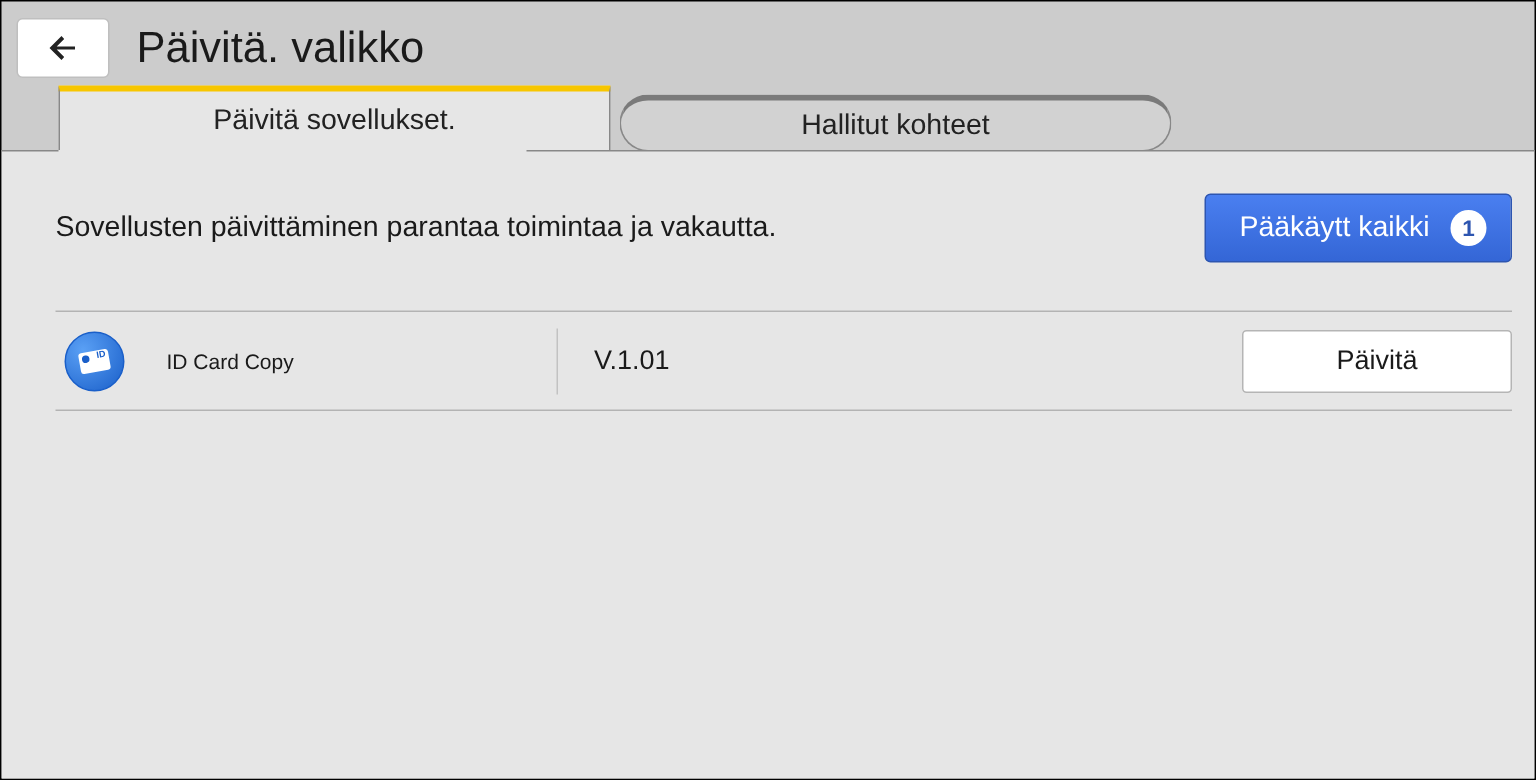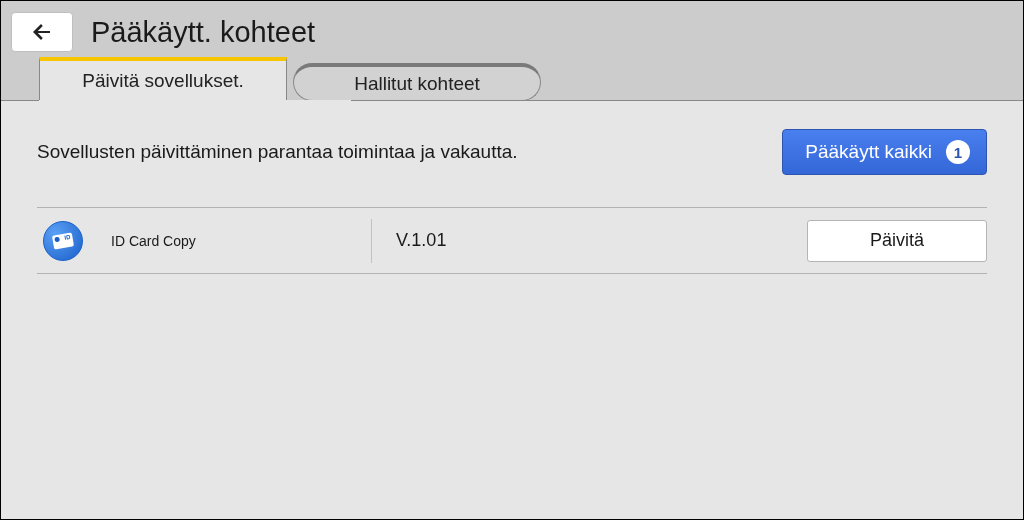--- a/index.html
+++ b/index.html
@@ -41,21 +41,21 @@
 
   
   .tabstrip {
     display: flex;
     align-items: flex-end;
     height: 44px;
     padding-left: 38px;
     position: relative;
   }
   .tab {
-    width: 248px;
+    width: 368px;
     height: 40px;
     display: flex;
     align-items: center;
     justify-content: center;
     font-size: 19px;
     cursor: pointer;
     border: 1px solid #888;
     background: #d7d7d7;
     color: #222;
     position: relative;
@@ -92,21 +92,21 @@
   .seam-cover {
     position: absolute;
     top: -1px;
     left: 38px;
     width: 312px;
     height: 2px;
     background: #e6e6e6;
   }
 
   .panel-inner {
-    padding: 28px 36px 0 36px;
+    padding: 28px 15px 0 36px;
   }
 
   .panel-headrow {
     display: flex;
     justify-content: space-between;
     align-items: center;
     margin-bottom: 32px;
   }
   .panel-desc {
     font-size: 19px;
@@ -226,21 +226,21 @@
 </style>
 </head>
 <body>
 
 <div class="header">
   <div class="back-btn">
     <svg viewBox="0 0 24 24">
       <path d="M20 11H7.8l5-5L11 4l-8 8 8 8 1.8-2-5-5H20z" fill="#222"></path>
     </svg>
   </div>
-  <div class="page-title">Pääkäytt. kohteet</div>
+  <div class="page-title">Päivitä. valikko</div>
 </div>
 
 <div class="tabstrip">
   <div class="tab active">
     <span>Päivitä sovellukset.</span>
   </div>
   <div class="tab inactive">
     <span>Hallitut kohteet</span>
   </div>
 </div>

